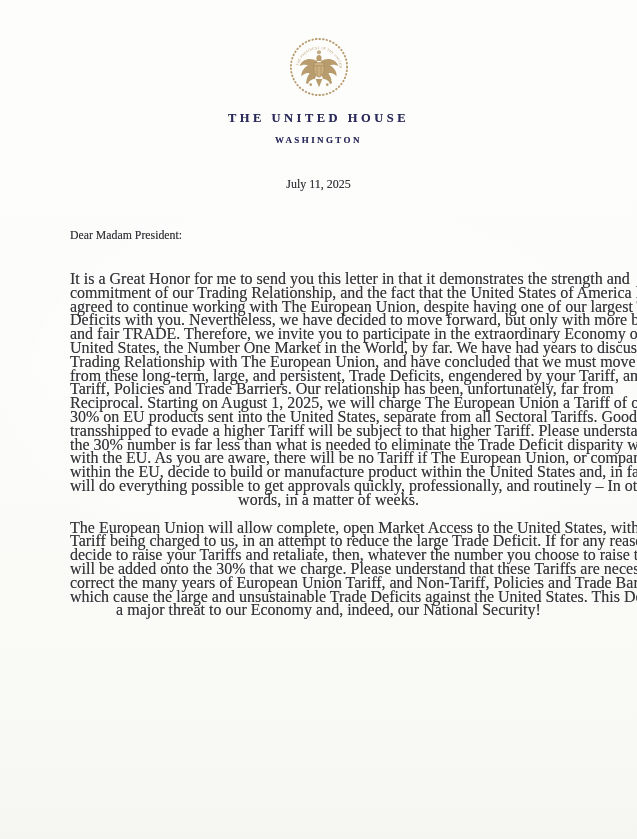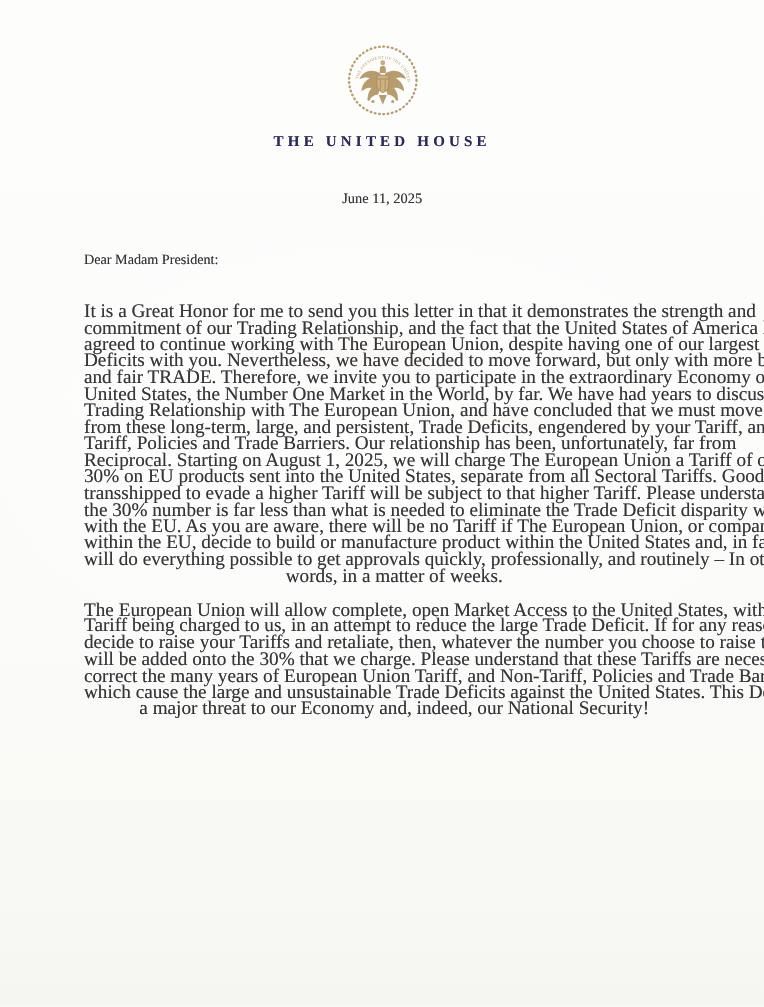--- a/index.html
+++ b/index.html
@@ -78,22 +78,23 @@
           <circle cx="40.5" cy="50.2" r="1.3"></circle>
       </g>
       <path d="M26.8 27.5 h10.4 v7.2 c0 4.4 -2.4 7 -5.2 7.8 c-2.8 -0.8 -5.2 -3.4 -5.2 -7.8 z" fill="#cdb183" stroke="#a98c5d" stroke-width="0.8"></path>
       <path d="M26.8 30.8 h10.4" stroke="#a98c5d" stroke-width="0.8" fill="none"></path>
       <path d="M30 31.4 v9.6" stroke="#a98c5d" stroke-width="0.7" fill="none"></path>
       <path d="M34 31.4 v9.6" stroke="#a98c5d" stroke-width="0.7" fill="none"></path>
     </svg>
   </div>
 
   <div class="wh-title">THE UNITED HOUSE</div>
+  <div class="wh-sub">WASHINGTON</div>
 
-  <div class="date-line">June 11, 2025</div>
+  <div class="date-line">July 11, 2025</div>
 
 
   <div class="salutation">Dear Madam President:</div>
 
   <div class="para">It is a Great Honor for me to send you this letter in that it demonstrates the strength and
 commitment of our Trading Relationship, and the fact that the United States of America has
 agreed to continue working with The European Union, despite having one of our largest Trade
 Deficits with you. Nevertheless, we have decided to move forward, but only with more balanced
 and fair TRADE. Therefore, we invite you to participate in the extraordinary Economy of the
 United States, the Number One Market in the World, by far. We have had years to discuss our

